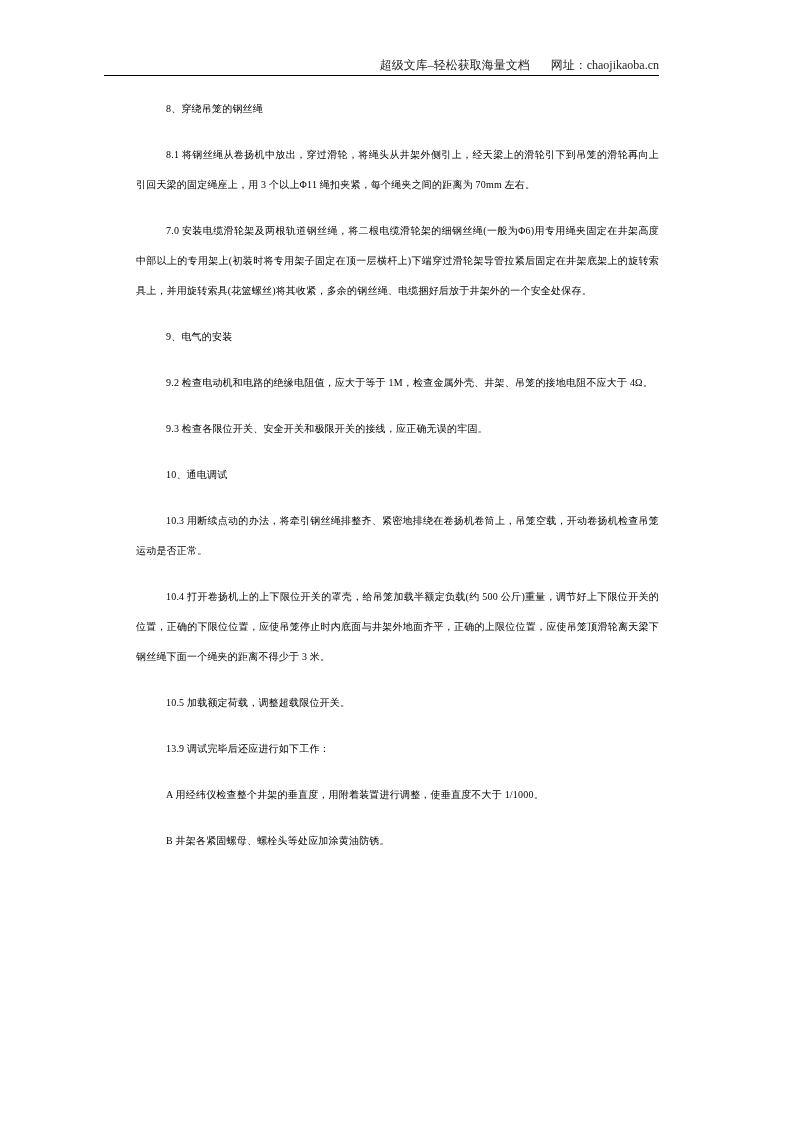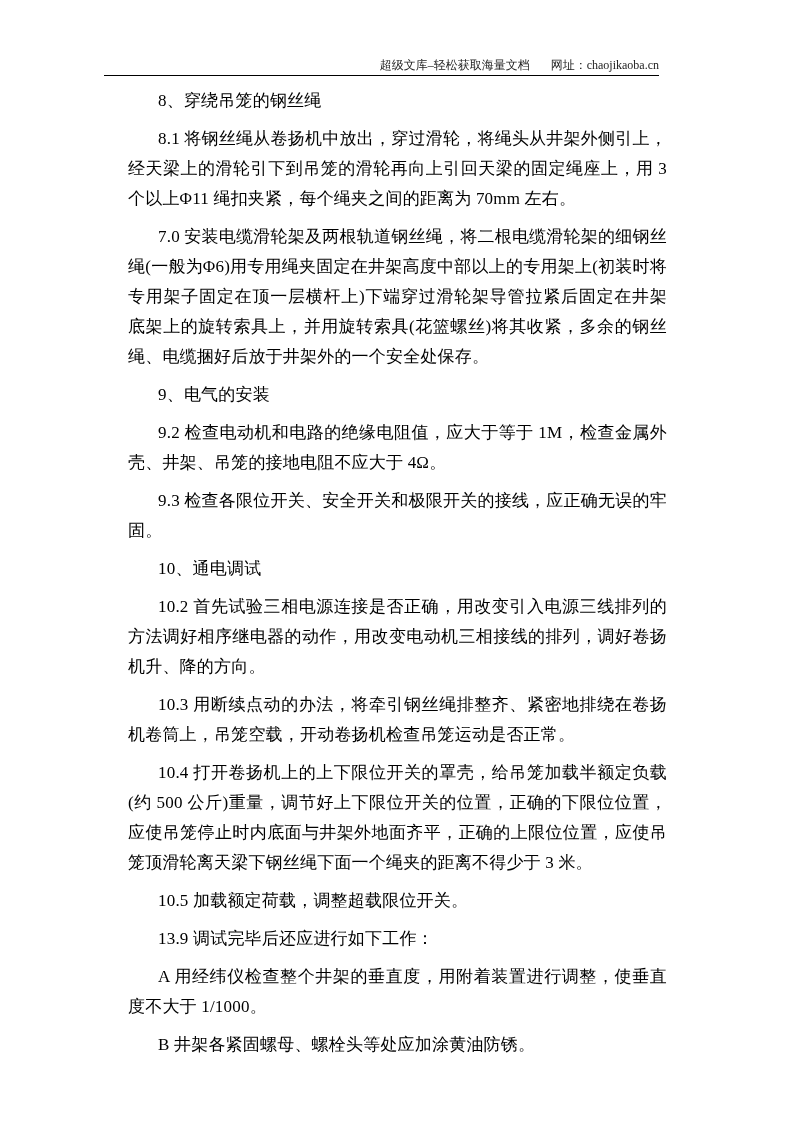--- a/index.html
+++ b/index.html
@@ -28,22 +28,22 @@
       color: #222;
     }
     .header .site { margin-right: 18px; }
     .content {
       position: absolute;
       left: 120px;
       top: 78px;
       width: 555px;
     }
     .para {
-      margin: 8px;
-      font-size: 17px;
+      margin: 16px;
+      font-size: 10px;
       line-height: 30px;
       text-indent: 30px;
       text-align: justify;
       letter-spacing: 0.2px;
     }
   </style>
 </head>
 <body>
 
 <div class="header">
@@ -52,20 +52,19 @@
 </div>
 
 <div class="content">
   <p class="para">8、穿绕吊笼的钢丝绳</p>
   <p class="para">8.1 将钢丝绳从卷扬机中放出，穿过滑轮，将绳头从井架外侧引上，经天梁上的滑轮引下到吊笼的滑轮再向上引回天梁的固定绳座上，用 3 个以上Φ11 绳扣夹紧，每个绳夹之间的距离为 70mm 左右。</p>
   <p class="para">7.0 安装电缆滑轮架及两根轨道钢丝绳，将二根电缆滑轮架的细钢丝绳(一般为Φ6)用专用绳夹固定在井架高度中部以上的专用架上(初装时将专用架子固定在顶一层横杆上)下端穿过滑轮架导管拉紧后固定在井架底架上的旋转索具上，并用旋转索具(花篮螺丝)将其收紧，多余的钢丝绳、电缆捆好后放于井架外的一个安全处保存。</p>
   <p class="para">9、电气的安装</p>
   <p class="para">9.2 检查电动机和电路的绝缘电阻值，应大于等于 1M，检查金属外壳、井架、吊笼的接地电阻不应大于 4Ω。</p>
   <p class="para">9.3 检查各限位开关、安全开关和极限开关的接线，应正确无误的牢固。</p>
   <p class="para">10、通电调试</p>
-  <p class="para">10.2 首先试验三相电源连接是否正确，用改变引入电源三线排列的方法调好相序继电器的动作，用改变电动机三相接线的排列，调好卷扬机升、降的方向。</p>
   <p class="para">10.3 用断续点动的办法，将牵引钢丝绳排整齐、紧密地排绕在卷扬机卷筒上，吊笼空载，开动卷扬机检查吊笼运动是否正常。</p>
   <p class="para">10.4 打开卷扬机上的上下限位开关的罩壳，给吊笼加载半额定负载(约 500 公斤)重量，调节好上下限位开关的位置，正确的下限位位置，应使吊笼停止时内底面与井架外地面齐平，正确的上限位位置，应使吊笼顶滑轮离天梁下钢丝绳下面一个绳夹的距离不得少于 3 米。</p>
   <p class="para">10.5 加载额定荷载，调整超载限位开关。</p>
   <p class="para">13.9 调试完毕后还应进行如下工作：</p>
   <p class="para">A 用经纬仪检查整个井架的垂直度，用附着装置进行调整，使垂直度不大于 1/1000。</p>
   <p class="para">B 井架各紧固螺母、螺栓头等处应加涂黄油防锈。</p>
 </div>
 
 </body></html>

